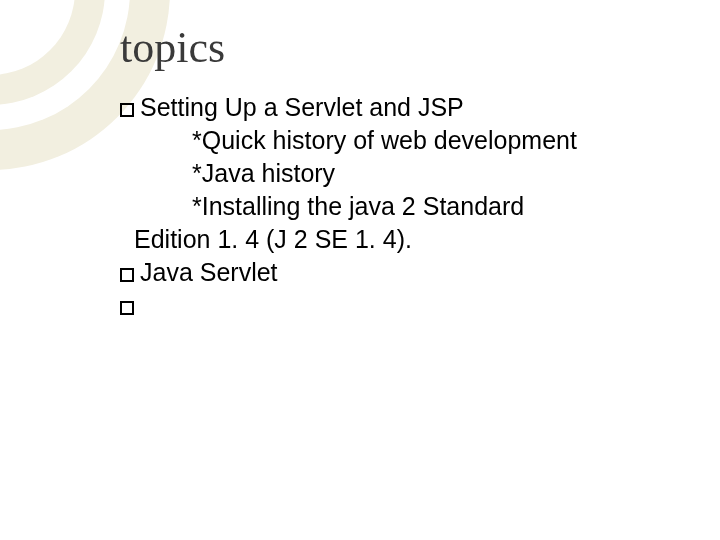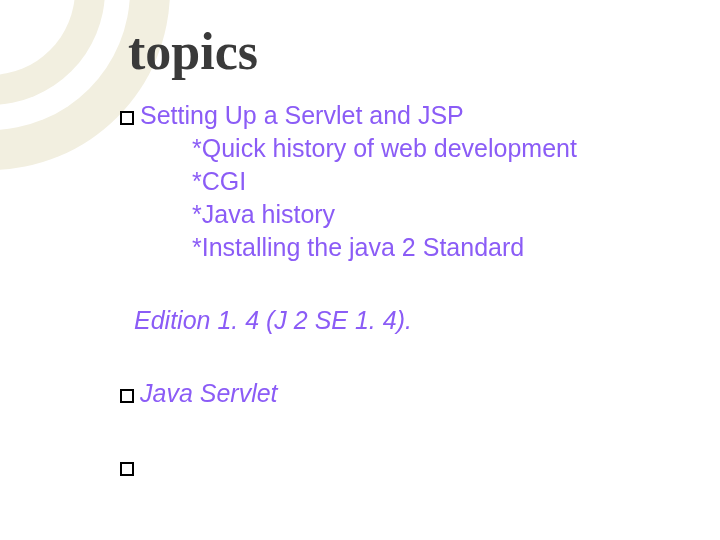--- a/index.html
+++ b/index.html
@@ -59,29 +59,29 @@
   }
   .slide {
     position: relative;
     padding: 22px 50px 0 120px;
     box-sizing: border-box;
     width: 720px;
     height: 540px;
   }
   .title {
     font-family: "Times New Roman", Times, serif;
-    font-size: 52px;
+    font-size: 44px;
     color: #3a3a3a;
-    margin: 0 0 18px 8px;
-    font-weight: bold;
+    margin: 0 0 18px 0;
+    font-weight: normal;
   }
   .body {
     font-size: 25px;
     line-height: 1.32;
-    color: #8b5cf6;
+    color: #000000;
   }
   .body .line {
     display: block;
   }
   .bullet-box {
     display: inline-block;
     width: 14px;
     height: 14px;
     border: 2px solid #000;
     margin-right: 6px;
@@ -90,22 +90,20 @@
   }
   .indent1 {
     padding-left: 72px;
     display: block;
   }
   .indent0 {
     padding-left: 14px;
     display: block;
   }
   .italic {
-    font-style: italic;
-    margin-top: 40px;
   }
 </style>
 </head>
 <body>
 
 <div class="decor">
   <div class="arc1"></div>
   <div class="arc2"></div>
   <div class="arc3"></div>
   <div class="arc4"></div>
@@ -114,21 +112,20 @@
 <div class="slide">
   <h1 class="title">topics</h1>
 
   <div class="body">
 
     <span class="line">
       <span class="bullet-box"></span><span>Setting Up a Servlet and JSP</span>
     </span>
 
     <span class="line indent1">*Quick history of web development</span>
-    <span class="line indent1">*CGI</span>
     <span class="line indent1">*Java history</span>
     <span class="line indent1">*Installing the java 2 Standard</span>
     <span class="line indent0 italic">Edition 1. 4 (J 2 SE 1. 4).</span>
 
     <span class="line italic">
       <span class="bullet-box"></span><span>Java Servlet</span>
     </span>
 
     <span class="line italic">
       <span class="bullet-box"></span>

